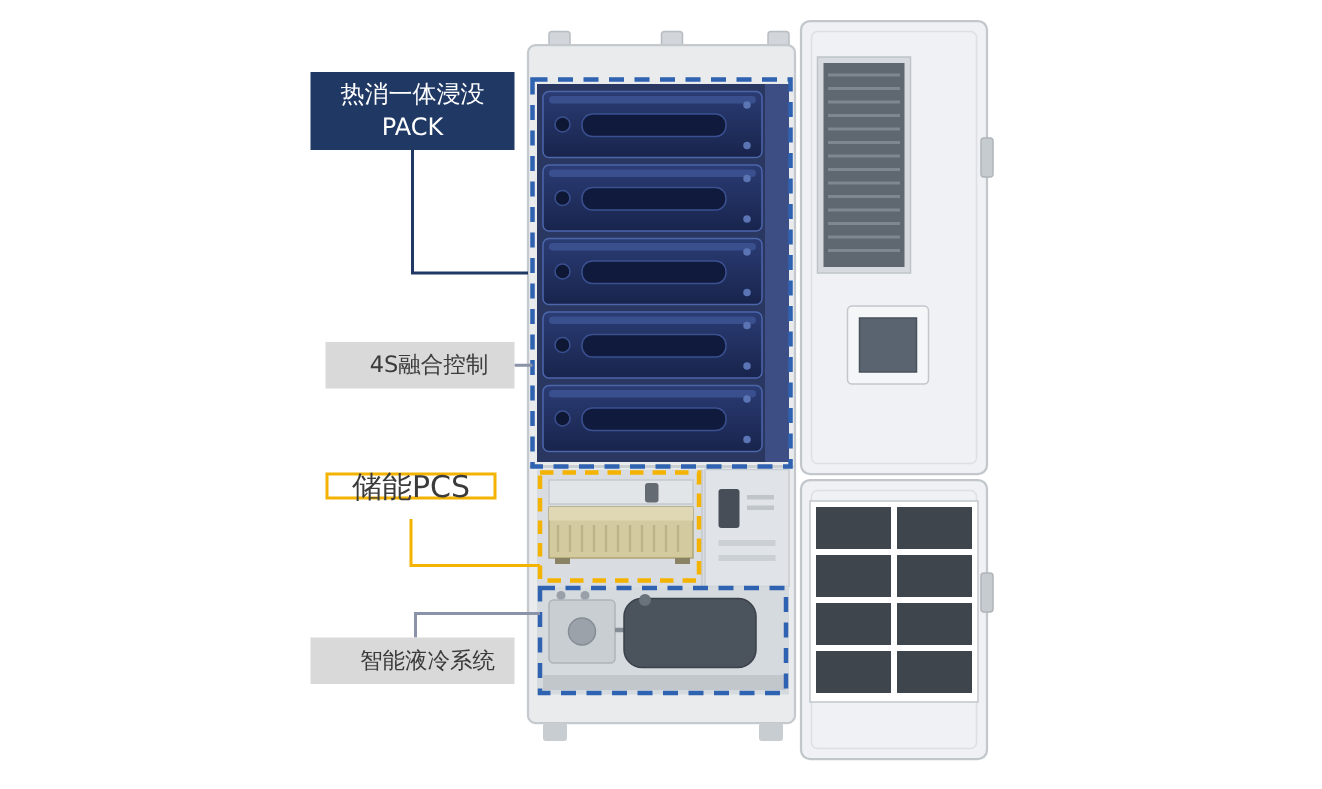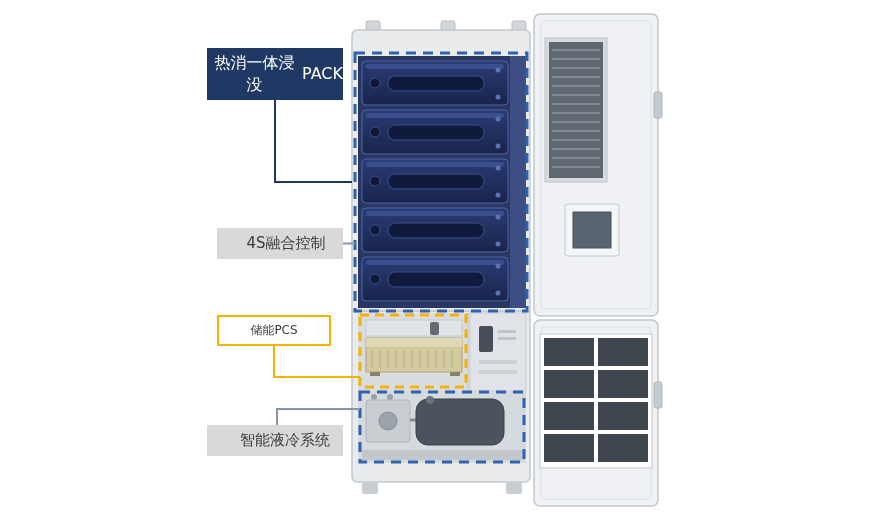--- a/index.html
+++ b/index.html
@@ -2,25 +2,25 @@
 <html><head>
 <meta charset="utf-8">
 <style>
   html,body { margin:0; padding:0; background:#ffffff; }
   body { font-family:"DejaVu Sans","Liberation Sans",sans-serif; }
   .canvas { position:relative; width:881px; height:526px; background:#ffffff; overflow:hidden; }
   .scene { position:absolute; left:0; top:0; }
   .label { position:absolute; display:flex; align-items:center; justify-content:center;
            text-align:center; box-sizing:border-box; }
   .label-pack { left:207px; top:48px; width:136px; height:52px; background:#1F3864;
-                color:#ffffff; font-size:16px; flex-direction:row; line-height:1.35; }
+                color:#ffffff; font-size:16px; flex-direction:column; line-height:1.35; }
   .label-gray { background:#D9D9D9; color:#3B3B3B; font-size:15px; }
   .label-control { left:217px; top:228px; width:126px; height:31px;padding-left:12px; }
-  .label-pcs { left:217px; top:315px; width:114px; height:31px; background:#FFFFFF;
-               border:2px solid #F3B300; color:#3B3B3B; font-size:12px; }
+  .label-pcs { left:217px; top:315px; width:114px; height:18px; background:#FFFFFF;
+               border:2px solid #F3B300; color:#3B3B3B; font-size:20px; }
   .label-cooling { left:207px; top:425px; width:136px; height:31px;padding-left:20px; }
 </style>
 </head>
 <body>
 
 <div class="canvas">
 
   <svg class="scene" width="881" height="526" viewBox="0 0 881 526">
     <defs>
       <linearGradient id="modGrad" x1="0" y1="0" x2="0" y2="1">

